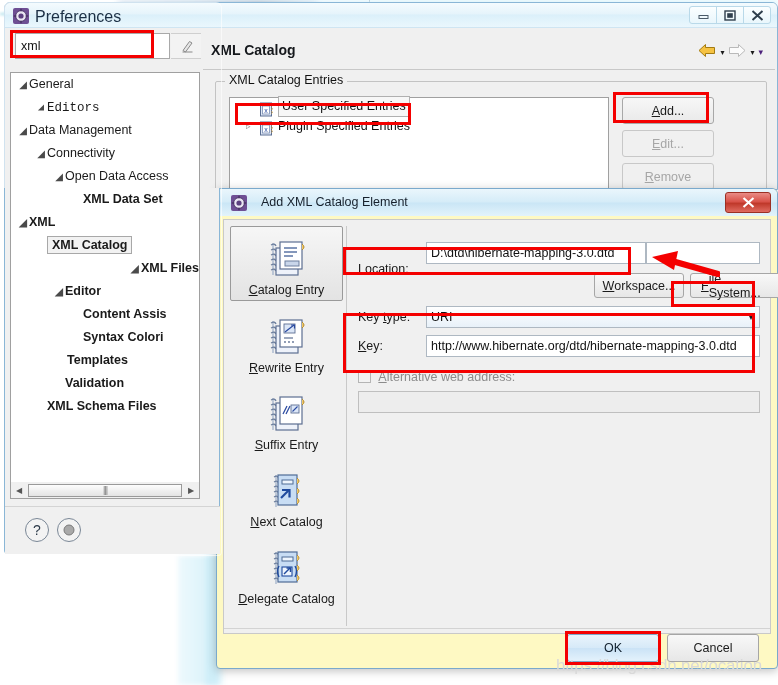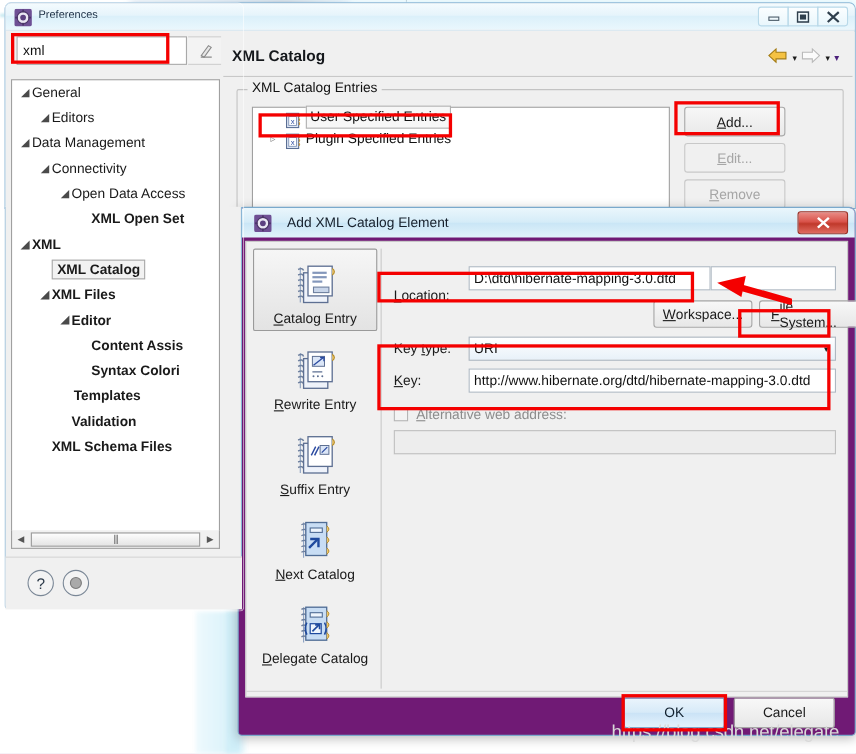--- a/index.html
+++ b/index.html
@@ -78,21 +78,21 @@
     position: absolute; left: 0; top: 0; width: 774px; height: 25px;
     background: linear-gradient(to bottom, #f4fbfe 0%, #e6f4fb 45%, #dbf0fa 50%, #eaf7fd 100%);
     border-radius: 5px 5px 0 0;
     border-bottom: 1px solid #cfe5f2;
   }
   .title-icon {
     position: absolute; left: 8px; top: 5px; width: 16px; height: 16px;
   }
   #prefs-title-text {
     position: absolute; left: 30px; top: 5px;
-    font-size: 10px; color: #1b2f45;
+    font-size: 16px; color: #1b2f45;
   }
   .wincontrols { position: absolute; right: 8px; top: 3px; display: flex; gap: 0; }
   .winbtn {
     width: 28px; height: 18px;
     background: linear-gradient(to bottom,#fbfeff,#e9f6fc);
     border: 1px solid #b9d9e9;
     margin-left: -1px;
     display: flex; align-items: center; justify-content: center;
     font-size: 11px; color: #2c3e50;
   }
@@ -189,21 +189,21 @@
     border: 1px solid #a8a8a8; border-radius: 3px;
     font-size: 12.5px; color: #1a1a1a;
     display: flex; align-items: center; justify-content: center;
   }
   .sidebtn.disabled { color: #a6a6a6; background: #f0f0f0; border-color: #c8c8c8; }
   .uline { text-decoration: underline; }
 
   
   #add-dialog {
     position: absolute; left: 216px; top: 188px; width: 562px; height: 481px;
-    background: #701a75;
+    background: #fef9c3;
     border: 1px solid #7aa9cc;
     border-radius: 6px 6px 4px 4px;
     box-shadow: 0 2px 10px rgba(0,0,0,.25);
   }
   #add-dlg-titlebar {
     position: absolute; left: 0; top: 0; width: 560px; height: 27px;
     background: linear-gradient(to bottom,#eaf6fc 0%, #d5ecf8 48%, #cae6f6 52%, #e2f3fb 100%);
     border-radius: 5px 5px 0 0;
   }
   #add-dlg-title-text { position: absolute; left: 44px; top: 6px; font-size: 12.5px; color: #16202c; }
@@ -414,28 +414,28 @@
     </div>
   </div>
 </div>
 
 <div id="prefs-window" style="z-index:2;background:transparent;border:none;">
   <div style="position:absolute;left:0;top:186px;width:216px;height:366px;background:#f0f0f0;border-left:1px solid #8ab6d6;border-right:1px solid #8ab6d6;border-bottom:1px solid #8ab6d6;border-radius:0 0 4px 4px;"></div>
 </div>
 
 <div id="tree-panel" style="z-index:3;margin-top:12px;">
     <div class="tree-item" style="padding-left: 6px;"><span class="twisty open"></span><span>General</span></div>
-    <div class="tree-item" style="padding-left: 24px;"><span class="twisty open"></span><span>Editors</span></div>
+    <div class="tree-item" style="padding-left: 24px; font-family: Liberation Mono, monospace;"><span class="twisty open"></span><span>Editors</span></div>
     <div class="tree-item" style="padding-left: 6px;"><span class="twisty open"></span><span>Data Management</span></div>
     <div class="tree-item" style="padding-left: 24px;"><span class="twisty open"></span><span>Connectivity</span></div>
     <div class="tree-item" style="padding-left: 42px;"><span class="twisty open"></span><span>Open Data Access</span></div>
-    <div class="tree-item bold" style="padding-left: 60px;"><span class="twisty none"></span><span>XML Open Set</span></div>
+    <div class="tree-item bold" style="padding-left: 60px;"><span class="twisty none"></span><span>XML Data Set</span></div>
     <div class="tree-item bold" style="padding-left: 6px;"><span class="twisty open"></span><span>XML</span></div>
     <div class="tree-item bold" style="padding-left: 24px;"><span class="twisty none"></span><span style="background: rgb(242, 242, 242); border: 1px solid rgb(168, 168, 168); padding: 1px 4px;">XML Catalog</span></div>
-    <div class="tree-item bold" style="padding-left: 24px;"><span class="twisty open"></span><span>XML Files</span></div>
+    <div class="tree-item bold" style="padding-left: 24px; text-align: right;"><span class="twisty open"></span><span>XML Files</span></div>
     <div class="tree-item bold" style="padding-left: 42px;"><span class="twisty open"></span><span>Editor</span></div>
     <div class="tree-item bold" style="padding-left: 60px;"><span class="twisty none"></span><span>Content Assis</span></div>
     <div class="tree-item bold" style="padding-left: 60px;"><span class="twisty none"></span><span>Syntax Colori</span></div>
     <div class="tree-item bold" style="padding-left: 44px;"><span class="twisty none"></span><span>Templates</span></div>
     <div class="tree-item bold" style="padding-left: 42px;"><span class="twisty none"></span><span>Validation</span></div>
     <div class="tree-item bold" style="padding-left: 24px;"><span class="twisty none"></span><span>XML Schema Files</span></div>
   </div>
 <div id="tree-hscroll" style="z-index:3;">
   <span class="scroll-arrow">◀</span>
   <span id="scroll-thumb">|||</span>
@@ -642,21 +642,21 @@
       <div class="txtfield readonly" style="position:absolute;left:6px;top:165px;width:402px;"></div>
     </div>
 
     <div id="dlg-footer-sep" style="top:408px;left:0;width:546px;"></div>
   </div>
 </div>
 
 <div id="ok-btn">OK</div>
 <div id="cancel-btn">Cancel</div>
 
-<div id="watermark">https://blog.csdn.net/elegate</div>
+<div id="watermark">https://blog.csdn.net/ocation</div>
 
 <div class="hl-box" style="left:10px;top:30px;width:144px;height:28px;"></div>
 <div class="hl-box" style="left:47px;top:216px;width:108px;height:26px;"></div>
 <div class="hl-box" style="left:235px;top:103px;width:176px;height:22px;"></div>
 <div class="hl-box" style="left:613px;top:92px;width:96px;height:31px;"></div>
 <div class="hl-box" style="left:343px;top:247px;width:288px;height:28px;"></div>
 <div class="hl-box" style="left:671px;top:281px;width:84px;height:26px;"></div>
 <div class="hl-box" style="left:343px;top:313px;width:412px;height:60px;"></div>
 <div class="hl-box" style="left:565px;top:631px;width:96px;height:34px;"></div>
 

